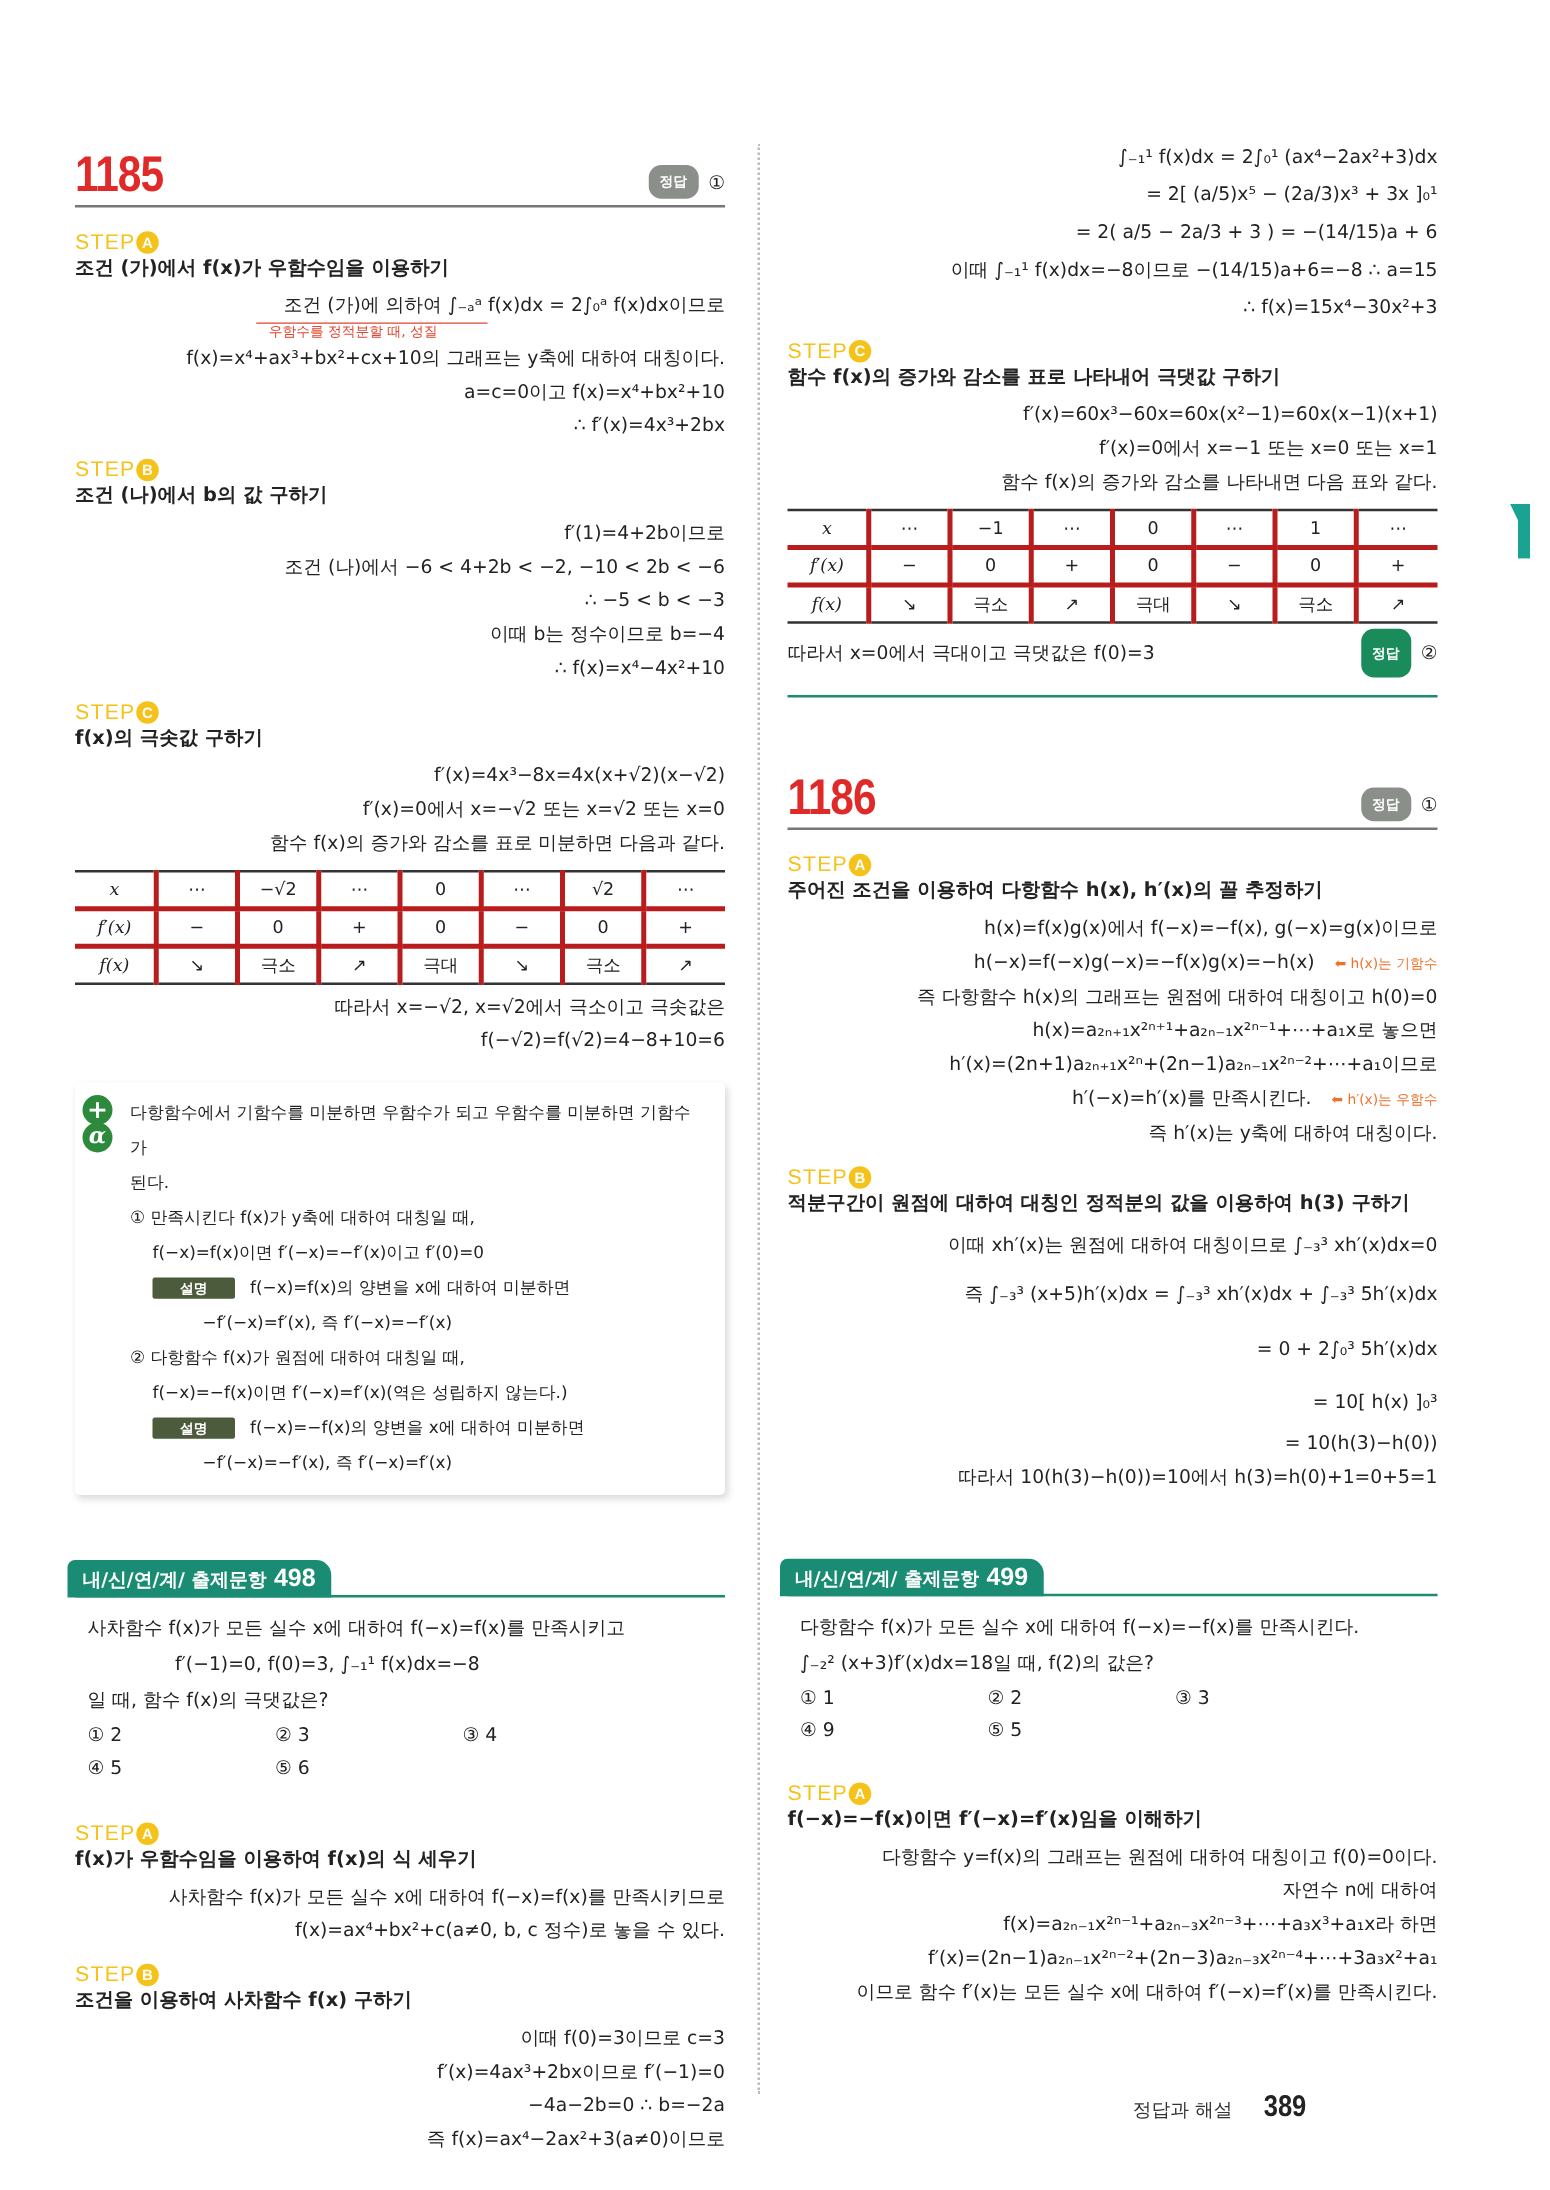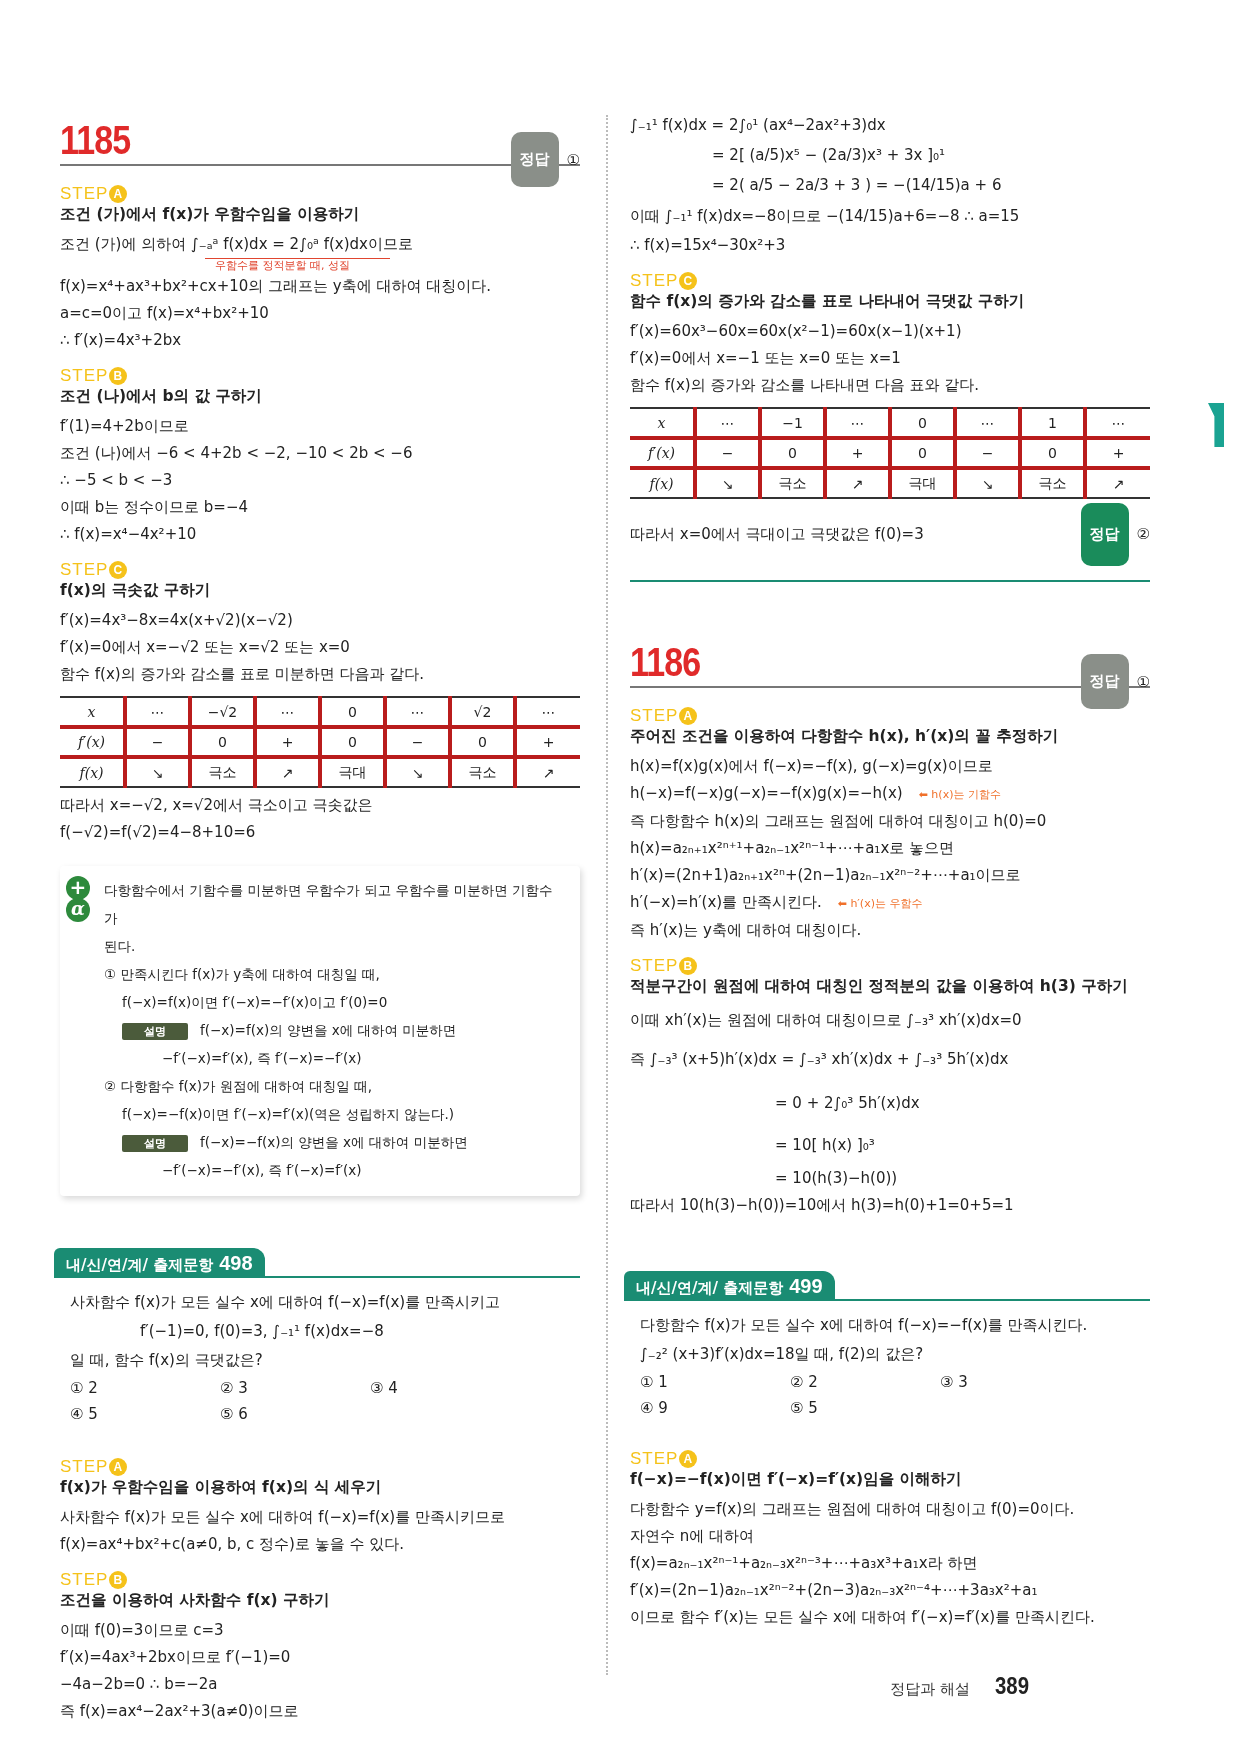--- a/index.html
+++ b/index.html
@@ -7,27 +7,27 @@
   body { position: relative; font-family: "DejaVu Sans", "Liberation Sans", sans-serif; color: #222; }
   .math { font-family: "DejaVu Serif", "Liberation Serif", serif; font-style: italic; }
   .col { position: absolute; top: 110px; width: 520px; }
   .col.left { left: 60px; }
   .col.right { left: 630px; }
   .divider { position: absolute; left: 606px; top: 115px; height: 1560px; border-left: 2px dotted #bbb; }
 
   .prob-head { position: relative; height: 56px; border-bottom: 2px solid #777; margin-bottom: 18px; }
   .prob-num { position: absolute; left: 0; top: 8px; font-family: "Liberation Sans", sans-serif; font-weight: bold; font-size: 40px; color: #e02a2a; letter-spacing: -1px; transform: scaleX(0.85); transform-origin: left; }
   .answer { position: absolute; right: 0; top: 22px; display: flex; align-items: center; gap: 8px; font-size: 15px; }
-  .answer-pill { background: #8a8f89; color: #fff; border-radius: 10px; padding: 18px 9px; font-size: 15px; font-weight: bold; }
+  .answer-pill { background: #8a8f89; color: #fff; border-radius: 10px; padding: 6px 9px; font-size: 11px; font-weight: bold; }
   .answer-pill.green { background: #1a8c5b; }
 
   .step { display: flex; align-items: flex-start; margin: 12px 0 6px; font-weight: bold; font-size: 15.5px; flex-direction: column; }
   .step-tag { color: #f5c21a; font-weight: normal; font-family: "Liberation Sans", sans-serif; font-size: 17px; letter-spacing: 1px; white-space: nowrap; margin-right: 12px; display: flex; align-items: center; }
   .step-letter { display: inline-block; width: 18px; height: 18px; border-radius: 50%; background: #f5c21a; color: #fff; font-size: 12px; font-weight: bold; text-align: center; line-height: 18px; margin-left: 1px; }
-  .line { font-size: 15px; line-height: 27px; white-space: nowrap; }
+  .line { font-size: 15px; line-height: 27px; white-space: nowrap; text-align: right; }
   .indent1 { padding-left: 82px; }
   .indent2 { padding-left: 145px; }
   .note-red { color: #e0452f; font-size: 11px; margin-left: 145px; line-height: 14px; border-top: 1.5px solid #e0452f; width: 185px; padding-left: 10px; }
   .note-orange { color: #f0702a; font-size: 11px; margin-left: 16px; }
 
   table.vt { border-collapse: collapse; width: 100%; margin: 8px 0 4px; font-size: 14px; }
   table.vt td { border: 4px solid #b91c1c; text-align: center; height: 30px; width: 12.5%; }
   table.vt tr:first-child td { border-top: 2px solid #333; }
   table.vt tr:last-child td { border-bottom: 2px solid #333; }
   table.vt td:first-child { border-left: none; }
@@ -43,21 +43,21 @@
   .linked-head { position: relative; height: 32px; margin: 50px 0 10px; border-bottom: 2px solid #1a8c73; }
   .linked-tab { position: absolute; left: -6px; bottom: -2px; background: #1a8c73; color: #fff; font-weight: bold; padding: 4px 12px 3px; border-radius: 6px 12px 0 0; font-size: 15px; }
   .linked-tab .num { font-size: 20px; margin-left: 6px; font-family: "Liberation Sans", sans-serif; }
   .linked-body { padding-left: 10px; font-size: 15px; line-height: 29px; }
   .choices { display: grid; grid-template-columns: 150px 150px 150px; font-size: 15px; line-height: 26px; }
 
   .end-rule { border-top: 2px solid #1a8c73; margin-top: 14px; }
   .right-ans { display: flex; justify-content: space-between; align-items: center; }
 
   .side-tab { position: absolute; left: 1208px; top: 403px; width: 16px; height: 44px; background: #1aa392; clip-path: polygon(0 0, 100% 0, 100% 100%, 40% 100%, 40% 30%); }
-  .footer { position: absolute; right: 208px; top: 1672px; display: flex; align-items: baseline; gap: 22px; }
+  .footer { position: absolute; right: 192px; top: 1672px; display: flex; align-items: baseline; gap: 22px; }
   .footer-label { font-size: 15px; color: #333; }
   .footer-page { font-family: "Liberation Sans", sans-serif; font-size: 24px; font-weight: bold; color: #222; transform: scaleX(0.85); }
 </style>
 </head>
 <body>
 
 <div class="divider"></div>
 <div class="side-tab"></div>
 
 <div class="col left">

